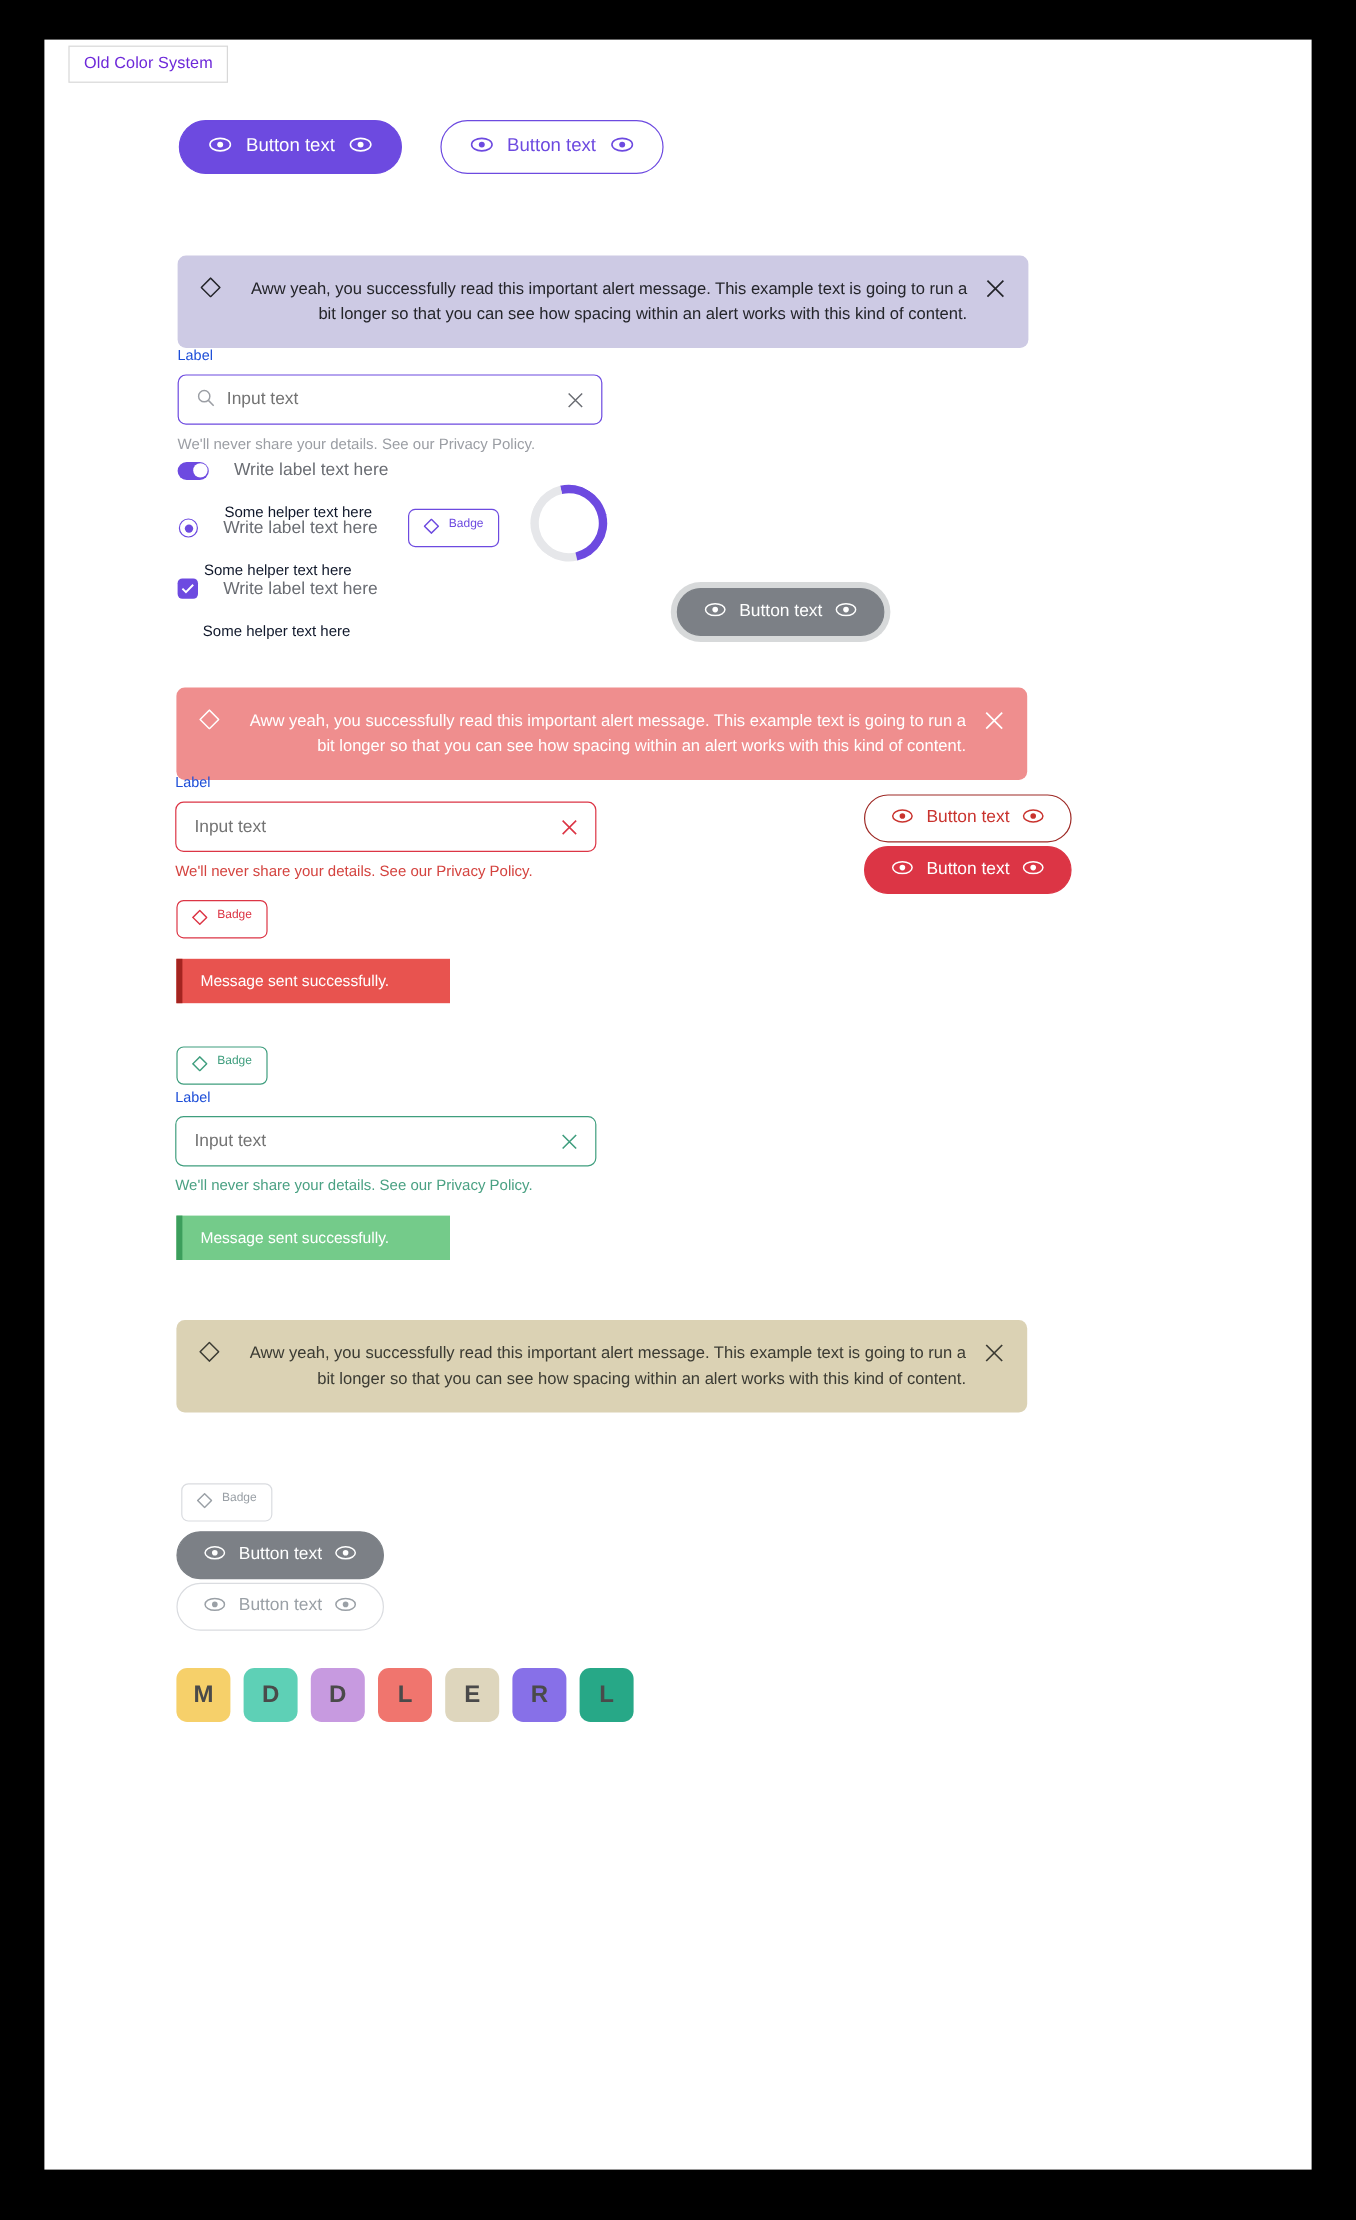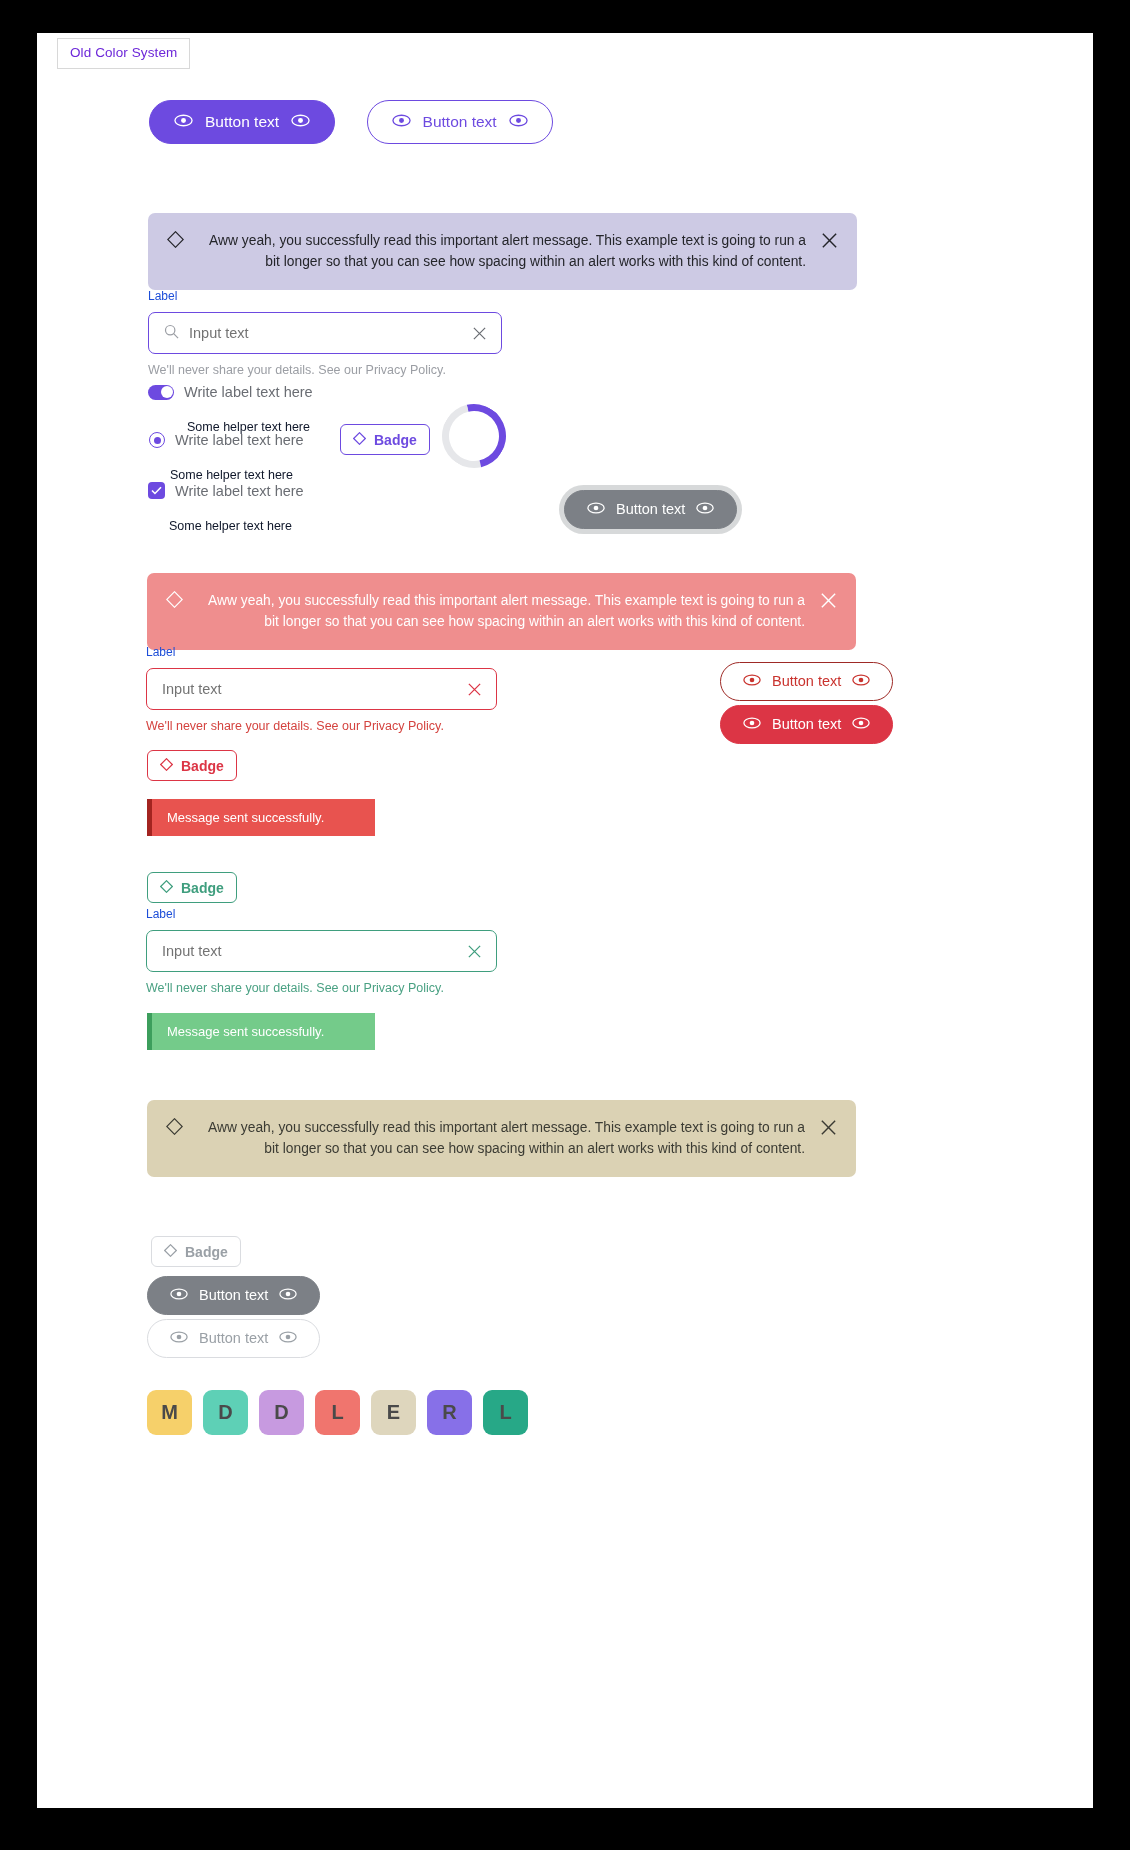--- a/index.html
+++ b/index.html
@@ -115,21 +115,21 @@
   .inp-danger  { border:1px solid #dc3545; }
   .inp-success { border:1px solid #3f9e7e; }
   .inp .icon-btn { cursor:pointer; display:flex; align-items:center; }
 
   .helper { font-size:12.5px; margin-top:9px; }
   .helper-muted   { color:#9b9ea4; }
   .helper-danger  { color:#d4433f; }
   .helper-success { color:#4aa183; }
 
   
-  .ctl-row { display:flex; align-items:center; gap:10px; }
+  .ctl-row { display:flex; align-items:center; gap:21px; }
   .ctl-help { font-size:12.5px; color:#0f172a; margin-top:20px; }
   .ctl-label { font-size:14.5px; color:#6a6d73; }
 
   .toggle {
     width:26px; height:15px; border-radius:999px;
     background:#6d4ae0; position:relative; flex:0 0 auto; cursor:pointer;
   }
   .toggle::after{
     content:""; position:absolute; right:1.5px; top:1.5px;
     width:12px; height:12px; border-radius:50%; background:#fff;
@@ -144,23 +144,23 @@
     width:7px; height:7px; border-radius:50%; background:#6d4ae0;
   }
   .check {
     width:17px; height:17px; border-radius:4px;
     background:#6d4ae0; flex:0 0 auto; cursor:pointer;
     display:flex; align-items:center; justify-content:center;
   }
 
   
   .badge {
-    display:inline-flex; align-items:center; gap:8px;
+    display:inline-flex; align-items:flex-start; gap:8px;
     border-radius:6px; padding:7px 12px;
-    font-size:14px; line-height:1; background:#fff; cursor:pointer;font-weight:bold;
+    font-size:10px; line-height:1; background:#fff; cursor:pointer;
   }
   .badge-primary { border:1px solid #6d4ae0; color:#6d4ae0; }
   .badge-danger  { border:1px solid #dc3545; color:#dc3545; }
   .badge-success { border:1px solid #3f9e7e; color:#3f9e7e; }
   .badge-gray    { border:1px solid #dadce0; color:#9aa0a6; }
 
   
   .spinner {
     width:64px; height:64px; border-radius:50%;
     border:7px solid #e6e7ea;

